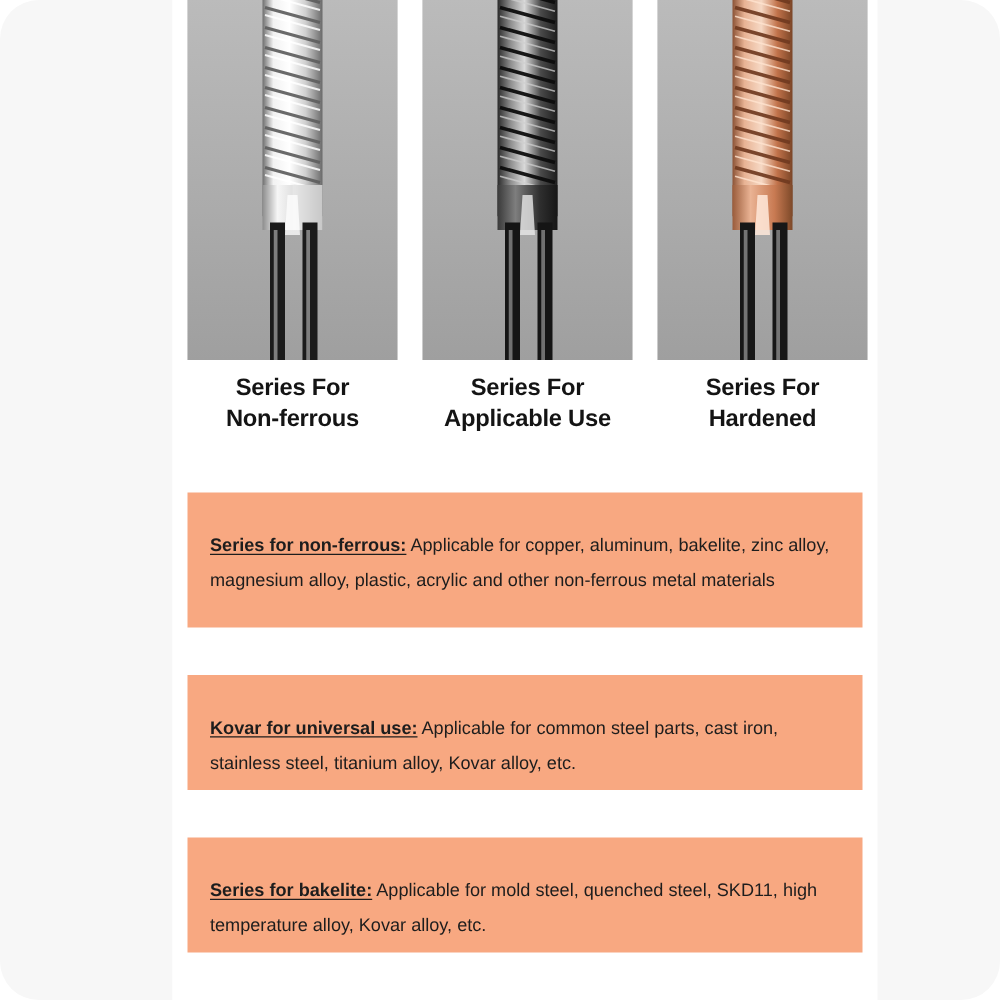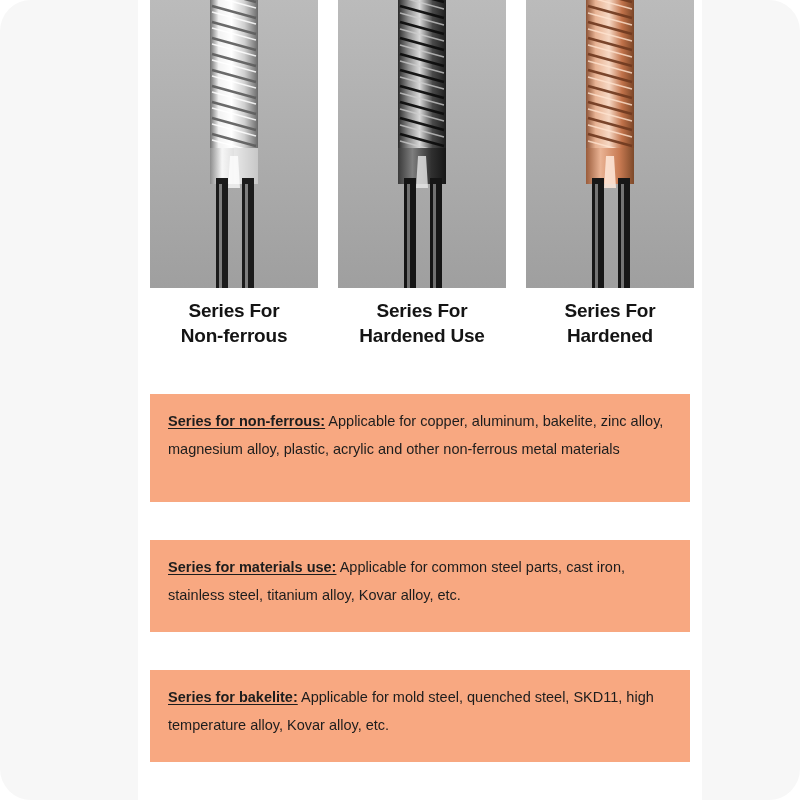--- a/index.html
+++ b/index.html
@@ -83,21 +83,21 @@
     position: absolute;
     left: 12px;
     top: 394px;
     width: 540px;
   }
   .note {
     background: #f8a881;
     color: #1d1d1d;
     font-size: 14.5px;
     line-height: 1.92;
-    padding: 14px 18px 16px 18px;
+    padding: 30px 18px 16px 18px;
     box-sizing: border-box;
   }
   .note-1 { height: 108px; }
   .note-2 { height: 92px; margin-top: 38px; }
   .note-3 { height: 92px; margin-top: 38px; }
   .note b {
     font-weight: bold;
     text-decoration: underline;
     text-underline-offset: 2px;
   }
@@ -200,21 +200,21 @@
             <path d="M60 160 L108 160 L108 196 L60 196 Z" fill="url(#tipB)"></path>
             <rect x="66" y="190" width="12" height="112" fill="#151515"></rect>
             <rect x="92" y="190" width="12" height="112" fill="#151515"></rect>
             <rect x="69" y="196" width="3" height="104" fill="#cccccc" opacity="0.5"></rect>
             <rect x="95" y="196" width="3" height="104" fill="#cccccc" opacity="0.5"></rect>
             <path d="M80 168 L88 168 L90 200 L78 200 Z" fill="#e8e8e8" opacity="0.8"></path>
           </svg>
         </div>
         <div class="caption">
           <span>Series For</span><br>
-          <span>Hardened Use</span>
+          <span>Applicable Use</span>
         </div>
       </div>
 
       <div class="card">
         <div class="photo">
           <svg class="photo-inner" viewBox="0 0 168 300" preserveAspectRatio="none">
             <defs>
               <linearGradient id="bgC" x1="0" y1="0" x2="0" y2="1">
                 <stop offset="0%" stop-color="#bcbcbc"></stop>
                 <stop offset="60%" stop-color="#ababab"></stop>
@@ -256,21 +256,21 @@
         </div>
       </div>
 
     </div>
 
     <div class="notes">
       <div class="note note-1">
         <b>Series for non-ferrous:</b><span class="txt"> Applicable for copper, aluminum, bakelite, zinc alloy, magnesium alloy, plastic, acrylic and other non-ferrous metal materials</span>
       </div>
       <div class="note note-2">
-        <b>Series for materials use:</b><span class="txt"> Applicable for common steel parts, cast iron, stainless steel, titanium alloy, Kovar alloy, etc.</span>
+        <b>Kovar for universal use:</b><span class="txt"> Applicable for common steel parts, cast iron, stainless steel, titanium alloy, Kovar alloy, etc.</span>
       </div>
       <div class="note note-3">
         <b>Series for bakelite:</b><span class="txt"> Applicable for mold steel, quenched steel, SKD11, high temperature alloy, Kovar alloy, etc.</span>
       </div>
     </div>
 
   </div>
 </div>
 
 </body></html>

